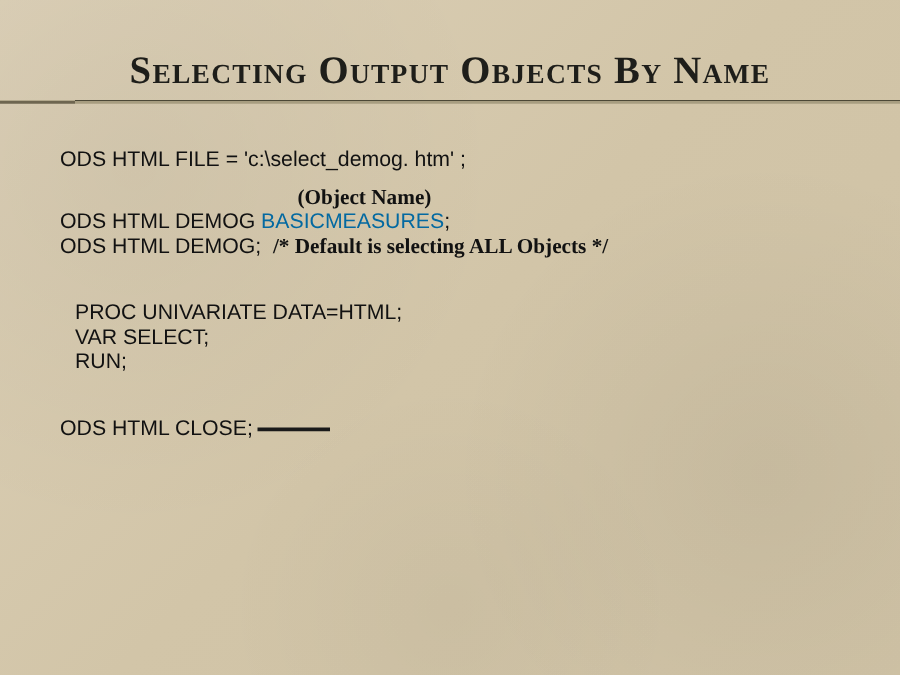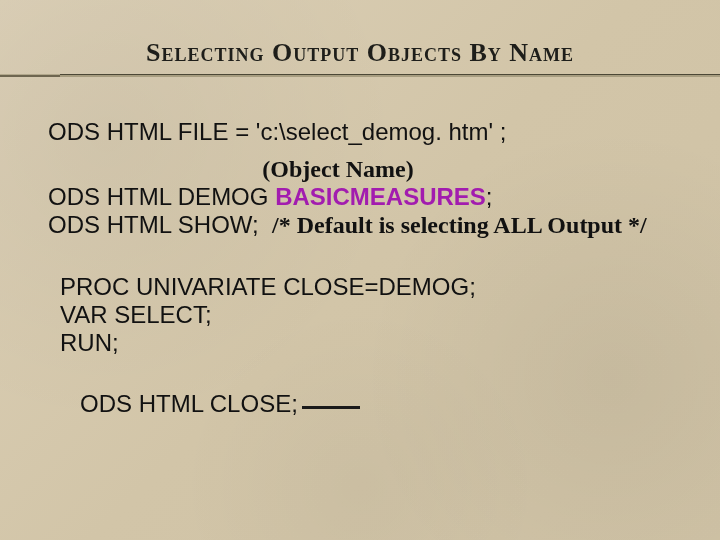--- a/index.html
+++ b/index.html
@@ -22,21 +22,21 @@
   .title-wrap {
     position: absolute;
     top: 38px;
     left: 0;
     right: 0;
   }
   .title {
     font-family: "Copperplate", "Copperplate Gothic", "Trajan Pro", Georgia, serif;
     font-variant: small-caps;
     letter-spacing: 1px;
-    font-size: 26px;
+    font-size: 31px;
     font-weight: 600;
     color: #1e1e1a;
     text-align: center;
     padding: 0 40px 6px 40px;
   }
   .rule {
     height: 3px;
     display: flex;
   }
   .rule-left {
@@ -45,42 +45,42 @@
   }
   .rule-main {
     flex: 1;
     background: linear-gradient(to bottom, #4c4836 0, #4c4836 1px, #a79d80 1px, #a79d80 3px);
   }
   .content {
     position: absolute;
     top: 118px;
     left: 48px;
     right: 40px;
-    font-size: 24px;
+    font-size: 17px;
     color: #111;
   }
   .line { margin: 0; line-height: 1.15; }
   .gap-sm { height: 10px; }
   .gap-lg { height: 34px; }
   .center-note {
     font-family: "Times New Roman", Times, serif;
     font-weight: bold;
     color: #111;
-    text-align: center;
+    text-align: left;
     margin-left: 190px;
     width: 200px;
   }
-  .olive { color: #a21caf; font-weight: bold; text-align: right; }
+  .olive { color: #0369a1; font-weight: normal; text-align: right; }
   .comment {
     font-family: "Times New Roman", Times, serif;
     font-weight: bold;
     color: #111;
   }
   .indent { margin-left: 12px; }
-  .close-line { display: flex; align-items: baseline; margin-left: 32px; }
+  .close-line { display: flex; align-items: baseline; }
   .underline-seg {
     display: inline-block;
     width: 58px;
     border-bottom: 3px solid #1a1a1a;
     margin-left: 4px;
     position: relative;
     top: -3px;
   }
 </style>
 </head>
@@ -100,26 +100,26 @@
 
   <div class="gap-sm"></div>
 
   <p class="line center-note">(Object Name)</p>
 
   <p class="line">
     <span>ODS HTML DEMOG </span><span class="olive">BASICMEASURES</span><span>;</span>
   </p>
 
   <p class="line">
-    <span>ODS HTML SHOW;</span>&nbsp;&nbsp;<span class="comment">/* Default is selecting ALL Output */</span>
+    <span>ODS HTML DEMOG;</span>&nbsp;&nbsp;<span class="comment">/* Default is selecting ALL Objects */</span>
   </p>
 
   <div class="gap-lg"></div>
 
-  <p class="line indent">PROC UNIVARIATE CLOSE=DEMOG;</p>
+  <p class="line indent">PROC UNIVARIATE DATA=HTML;</p>
   <p class="line indent">VAR SELECT;</p>
   <p class="line indent">RUN;</p>
 
   <div class="gap-lg"></div>
 
   <p class="line close-line">
     <span>ODS HTML CLOSE;</span>
     <span class="underline-seg"></span>
   </p>
 

